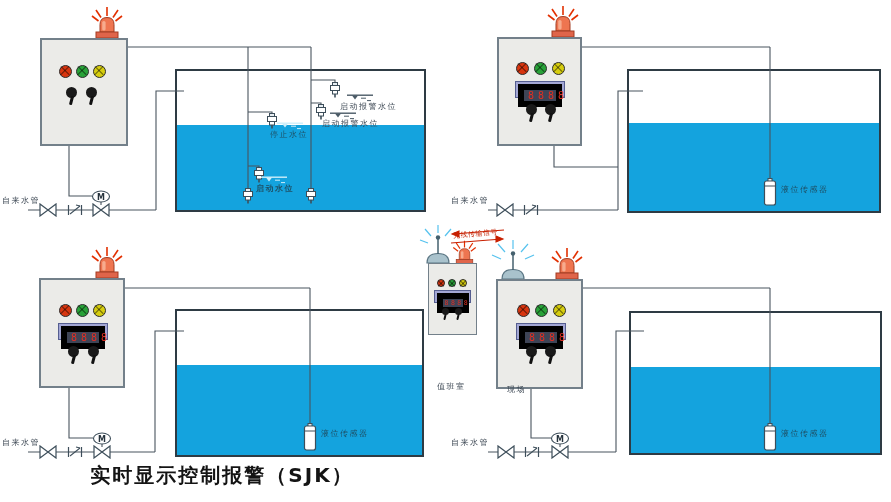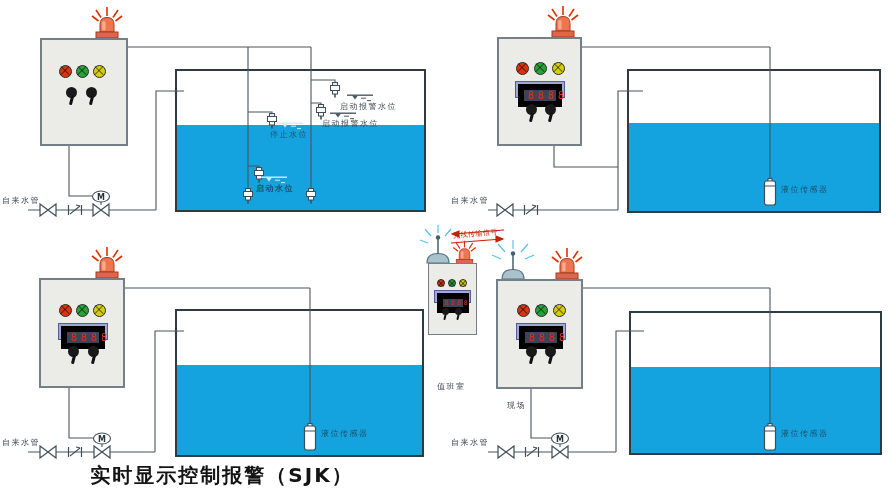--- a/index.html
+++ b/index.html
@@ -268,18 +268,18 @@
   <div class="lbl" style="left:340px;top:103px;">启动报警水位</div>
   <div class="lbl" style="left:322px;top:120px;">启动报警水位</div>
   <div class="lbl water" style="left:270px;top:131px;">停止水位</div>
   <div class="lbl water" style="left:256px;top:185px;font-weight:bold;">启动水位</div>
 
   <div class="lbl water" style="left:781px;top:186px;">液位传感器</div>
   <div class="lbl water" style="left:321px;top:430px;">液位传感器</div>
   <div class="lbl water" style="left:781px;top:430px;">液位传感器</div>
 
   <div class="lbl" style="left:437px;top:339px;margin-top:44px;">值班室</div>
-  <div class="lbl" style="left:507px;top:402px;">现场</div>
+  <div class="lbl" style="left:507px;top:386px;">现场</div>
   <div class="lbl red" style="left:453px;top:231px;">无线传输信号</div>
 
   <div class="title" style="left:72px;width:300px;top:462px;">实时显示控制报警（SJK）</div>
 
 </div>
 
 </body></html>

